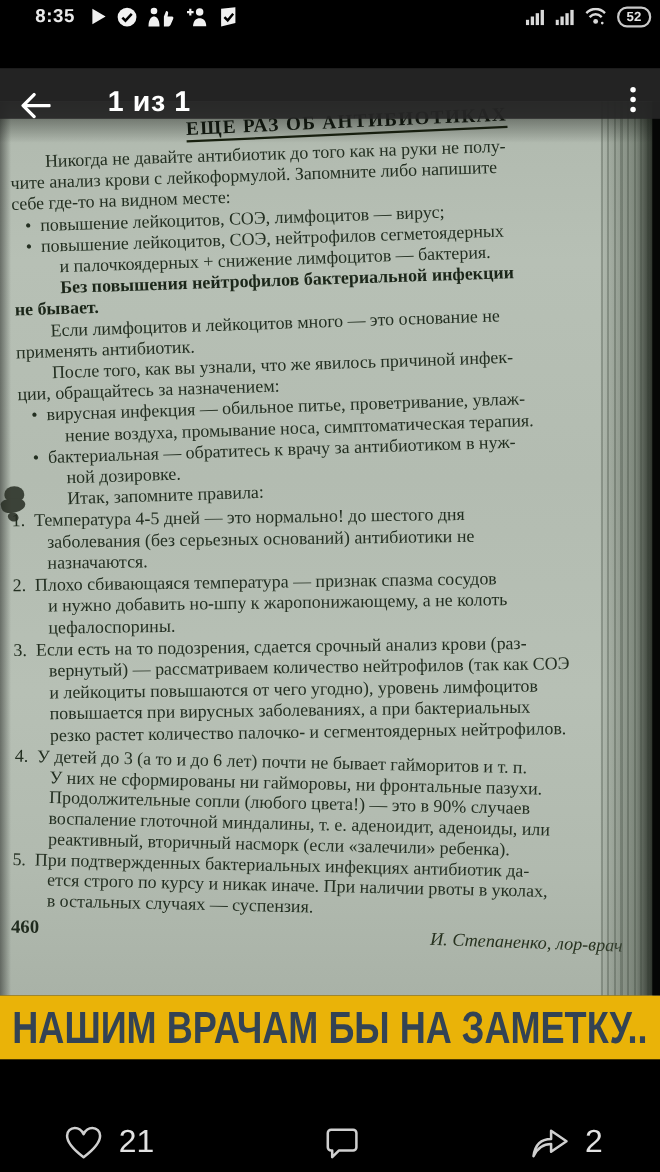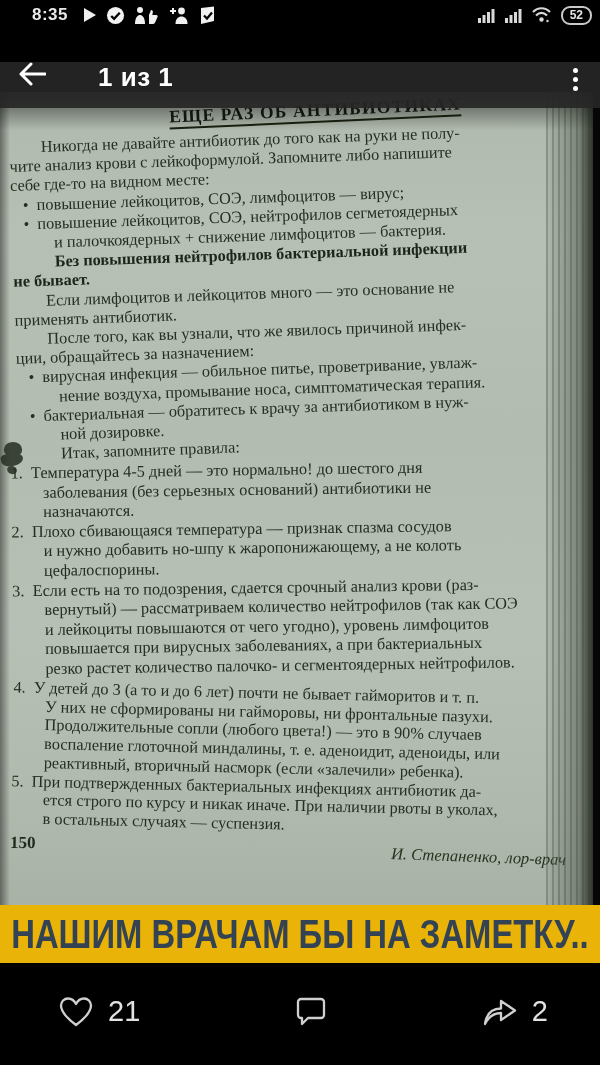--- a/index.html
+++ b/index.html
@@ -10,21 +10,21 @@
   
   .statusbar{position:absolute;top:0;left:0;width:600px;height:30px;background:#000;
     display:flex;align-items:center;justify-content:space-between;padding:0 8px;box-sizing:border-box;}
   .sb-left,.sb-right{display:flex;align-items:center;gap:9px;}
   .sb-time{color:#e9e9e9;font-size:17px;font-weight:700;letter-spacing:.5px;margin-right:4px;margin-left:24px;}
   .sb-ic{display:inline-flex;align-items:center;justify-content:center;}
   .batt{border:2px solid #c9c9c9;border-radius:9px;color:#e3e3e3;font-size:12px;font-weight:700;
     padding:0 7px;height:15px;line-height:15px;}
   
   .header{position:absolute;top:62px;left:0;width:600px;height:46px;background:rgba(38,38,38,.92);
-    z-index:5;display:flex;align-items:flex-start;box-sizing:border-box;padding:0 18px;}
+    z-index:5;display:flex;align-items:flex-end;box-sizing:border-box;padding:0 18px;}
   .hdr-title{color:#fff;font-size:26px;font-weight:600;margin-left:52px;letter-spacing:.5px;}
   .hdr-dots{margin-left:auto;display:flex;flex-direction:column;gap:4px;padding:6px 4px;cursor:pointer;}
   .hdr-dots i{width:5px;height:5px;border-radius:50%;background:#fff;display:block;}
   
   .photo{position:absolute;top:92px;left:0;width:600px;height:813px;overflow:hidden;
     background:linear-gradient(180deg,#a7b0a5 0,#b2bbb0 5%,#b7c0b5 18%,#b3bcb1 42%,#b7c0b5 66%,#b1baaf 86%,#a9b2a7 100%);}
   .photo::before{content:'';position:absolute;top:0;left:0;right:0;height:38px;z-index:2;
     background:linear-gradient(rgba(14,17,13,.62),rgba(14,17,13,0));pointer-events:none;}
   .page-edge{position:absolute;top:0;right:0;bottom:0;width:54px;z-index:1;
     background:
@@ -62,21 +62,21 @@
   .stamp .s1{left:3px;top:2px;width:18px;height:14px;border-radius:50% 50% 40% 40%;}
   .stamp .s2{left:0;top:13px;width:22px;height:13px;border-radius:30% 60% 50% 50%;transform:rotate(-12deg);}
   .stamp .s3{left:6px;top:26px;width:10px;height:8px;border-radius:50%;transform:rotate(20deg);}
   
   .caption{position:absolute;top:905px;left:0;width:600px;height:58px;background:#eab308;
     display:flex;align-items:center;justify-content:center;overflow:hidden;}
   .caption-text{font-weight:700;font-size:41px;color:#334354;letter-spacing:0;
     transform:scaleX(.8);transform-origin:center;white-space:nowrap;}
   
   .actionbar{position:absolute;top:995px;left:0;width:600px;height:60px;
-    display:flex;align-items:flex-start;justify-content:space-between;box-sizing:border-box;
+    display:flex;align-items:flex-end;justify-content:space-between;box-sizing:border-box;
     padding:0 52px 0 58px;}
   .act{display:flex;align-items:center;gap:14px;cursor:pointer;}
   .act-count{color:#e2e2e2;font-size:29px;}
   svg{display:block;}
 </style>
 </head>
 <body>
 
 <div class="statusbar">
   <div class="sb-left">
@@ -158,21 +158,21 @@
 
 <div class="photo">
   <div class="left-shade"></div>
   <div class="book-title"><span>ЕЩЕ РАЗ ОБ АНТИБИОТИКАХ</span></div>
 
   <div class="block g1"><div class="ln p1">Никогда не давайте антибиотик до того как на руки не полу-</div><div class="ln p0">чите анализ крови с лейкоформулой. Запомните либо напишите</div><div class="ln p0">себе где-то на видном месте:</div><div class="ln bu">•  повышение лейкоцитов, СОЭ, лимфоцитов — вирус;</div><div class="ln bu">•  повышение лейкоцитов, СОЭ, нейтрофилов сегметоядерных</div><div class="ln bc">и палочкоядерных + снижение лимфоцитов — бактерия.</div><div class="ln bc bold">Без повышения нейтрофилов бактериальной инфекции</div><div class="ln p0 bold">не бывает.</div><div class="ln p1">Если лимфоцитов и лейкоцитов много — это основание не</div><div class="ln p0">применять антибиотик.</div><div class="ln p1">После того, как вы узнали, что же явилось причиной инфек-</div><div class="ln p0">ции, обращайтесь за назначением:</div><div class="ln bu">•  вирусная инфекция — обильное питье, проветривание, увлаж-</div><div class="ln bc">нение воздуха, промывание носа, симптоматическая терапия.</div><div class="ln bu">•  бактериальная — обратитесь к врачу за антибиотиком в нуж-</div><div class="ln bc">ной дозировке.</div><div class="ln bc">Итак, запомните правила:</div></div>
   <div class="block g2"><div class="ln num">1.  Температура 4-5 дней — это нормально! до шестого дня</div><div class="ln nc">заболевания (без серьезных оснований) антибиотики не</div><div class="ln nc">назначаются.</div><div class="ln num">2.  Плохо сбивающаяся температура — признак спазма сосудов</div><div class="ln nc">и нужно добавить но-шпу к жаропонижающему, а не колоть</div><div class="ln nc">цефалоспорины.</div><div class="ln num">3.  Если есть на то подозрения, сдается срочный анализ крови (раз-</div><div class="ln nc">вернутый) — рассматриваем количество нейтрофилов (так как СОЭ</div><div class="ln nc">и лейкоциты повышаются от чего угодно), уровень лимфоцитов</div><div class="ln nc">повышается при вирусных заболеваниях, а при бактериальных</div><div class="ln nc">резко растет количество палочко- и сегментоядерных нейтрофилов.</div></div>
   <div class="block g3"><div class="ln num">4.  У детей до 3 (а то и до 6 лет) почти не бывает гайморитов и т. п.</div><div class="ln nc">У них не сформированы ни гайморовы, ни фронтальные пазухи.</div><div class="ln nc">Продолжительные сопли (любого цвета!) — это в 90% случаев</div><div class="ln nc">воспаление глоточной миндалины, т. е. аденоидит, аденоиды, или</div><div class="ln nc">реактивный, вторичный насморк (если «залечили» ребенка).</div><div class="ln num">5.  При подтвержденных бактериальных инфекциях антибиотик да-</div><div class="ln nc">ется строго по курсу и никак иначе. При наличии рвоты в уколах,</div><div class="ln nc">в остальных случаях — суспензия.</div></div>
 
   <div class="page-foot">
-    <span class="page-num">150</span>
+    <span class="page-num">460</span>
     <span class="signature">И. Степаненко, лор-врач</span>
   </div>
 
   <div class="stamp">
       <i class="s1"></i>
       <i class="s2"></i>
       <i class="s3"></i>
     </div>
   <div class="page-edge"></div>
   <div class="edge-black"></div>

